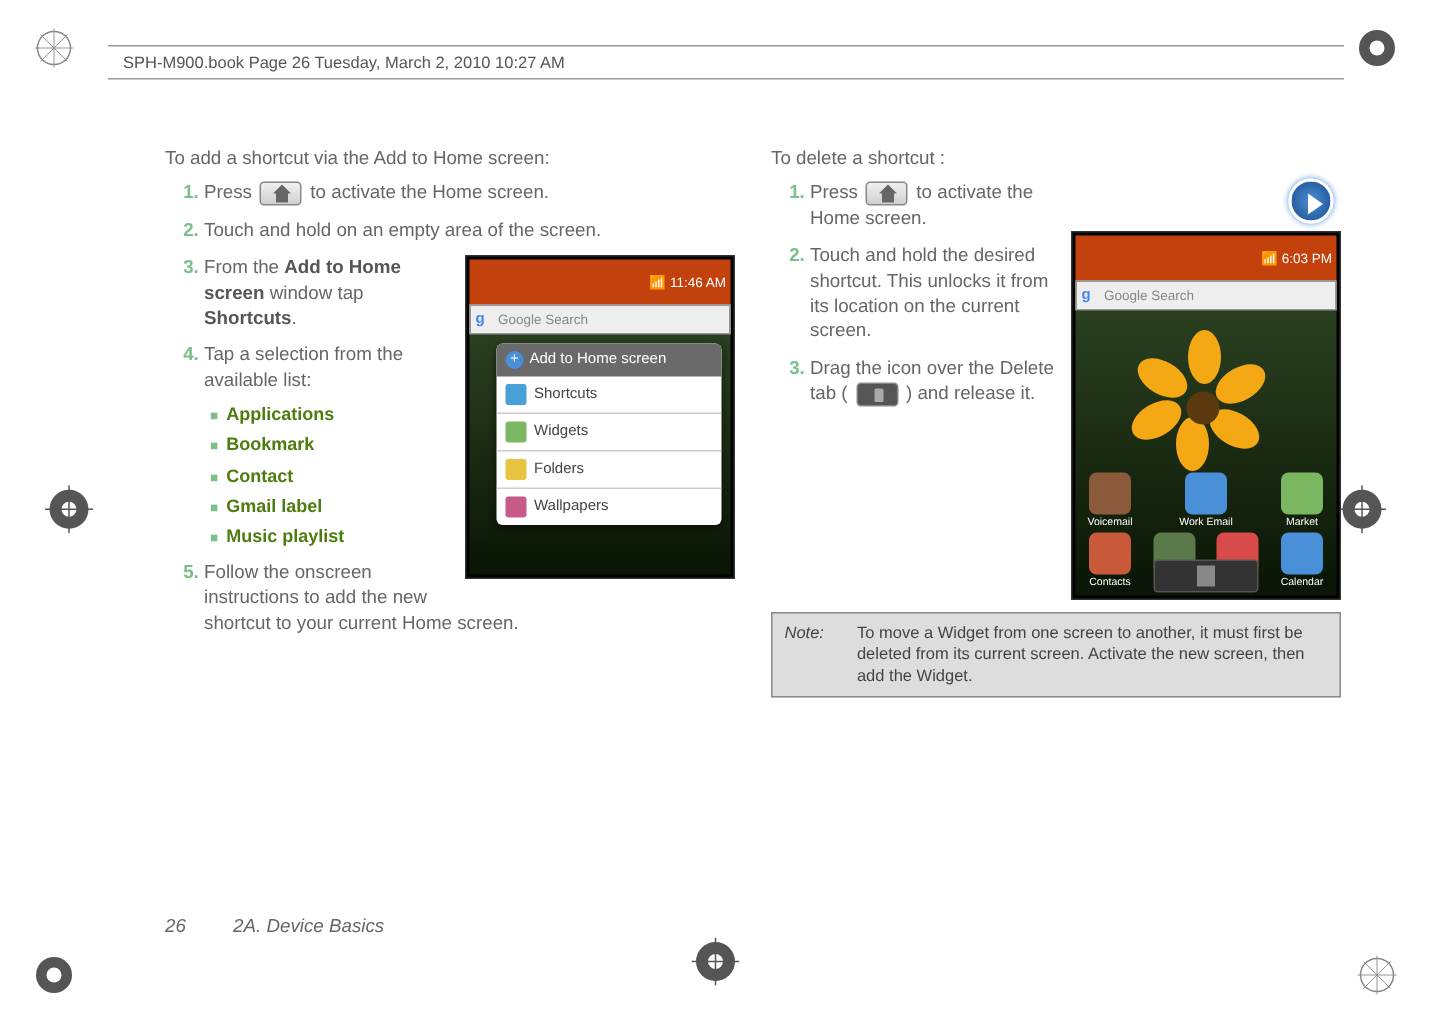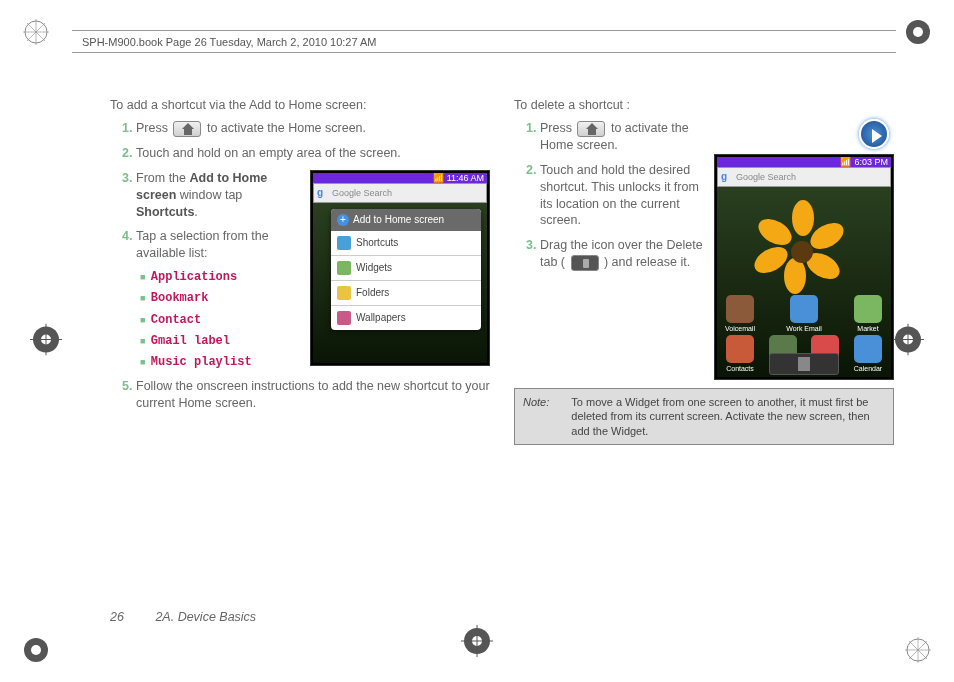--- a/index.html
+++ b/index.html
@@ -41,21 +41,21 @@
     gap: 24px;
   }
   .col { flex: 1; }
   .section-title { font-size: 12.5px; color: #666; margin-bottom: 8px; }
   ol { list-style: decimal; margin-left: 26px; }
   ol > li { margin-bottom: 8px; color: #666; line-height: 1.35; font-size: 12.5px; }
   ol > li::marker { color: #7bbf8a; font-weight: bold; }
   .sub-list { margin: 6px 0 0 4px; }
   .sub-list div { margin: 4px 0; font-size: 12px; color: #666; }
   .sub-list .sq { color: #7bbf8a; font-size: 9px; margin-right: 2px; }
-  .sub-list b { color: #be185d; font-family: Liberation Mono, monospace; }
+  .sub-list b { color: #4d7c0f; }
   b { color: #555; }
 
   .home-icon {
     display: inline-block;
     width: 28px; height: 16px;
     border: 1px solid #888;
     border-radius: 3px;
     vertical-align: middle;
     background: linear-gradient(#f0f0f0,#d0d0d0);
     position: relative;
@@ -99,21 +99,21 @@
 
   .phone-shot {
     float: right;
     width: 180px;
     margin: 0 0 8px 10px;
     background: #000;
     border: 1px solid #333;
     padding: 2px;
     font-size: 10px;
   }
-  .phone-status { background: #6d28d9; color: #fff; text-align: right; font-size: 9px; padding: 0 3px; }
+  .phone-status { background: #c2410c; color: #fff; text-align: right; font-size: 9px; padding: 10px 3px; }
   .phone-search { background: #eee; padding: 3px; display:flex; align-items:center; gap:3px; border:1px solid #999;}
   .g-icon { width:12px; height:12px; font-weight:bold; font-size:10px; color:#4285f4;}
   .phone-body { background: linear-gradient(#2a4020,#0a1505); height: 160px; position: relative; }
   .dialog { position:absolute; top:6px; left:18px; right:6px; background:#fff; border-radius:4px; overflow:hidden; box-shadow:0 2px 6px rgba(0,0,0,0.5);}
   .dialog-title { background:#6a6a6a; color:#fff; padding:5px 6px; font-size:10px; display:flex; align-items:center; gap:4px;}
   .dialog-title .plus { width:12px; height:12px; background:#4a90d9; border-radius:50%; color:#fff; text-align:center; line-height:12px; font-size:10px;}
   .dialog-row { padding:5px 6px; border-bottom:1px solid #ccc; display:flex; align-items:center; gap:5px; color:#444;}
   .dialog-row:last-child { border-bottom:none; }
   .di { width:14px; height:14px; border-radius:2px; }
   .di-sc{background:#48a0d9;} .di-wg{background:#7bb661;} .di-fd{background:#e8c441;} .di-wp{background:#c85a8a;}

